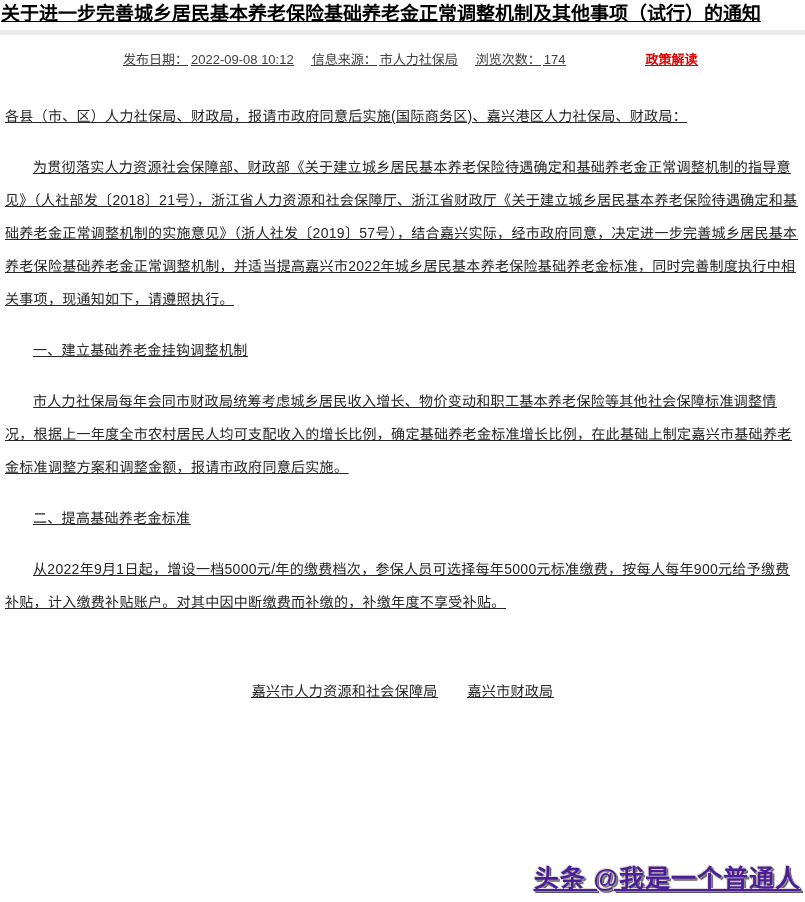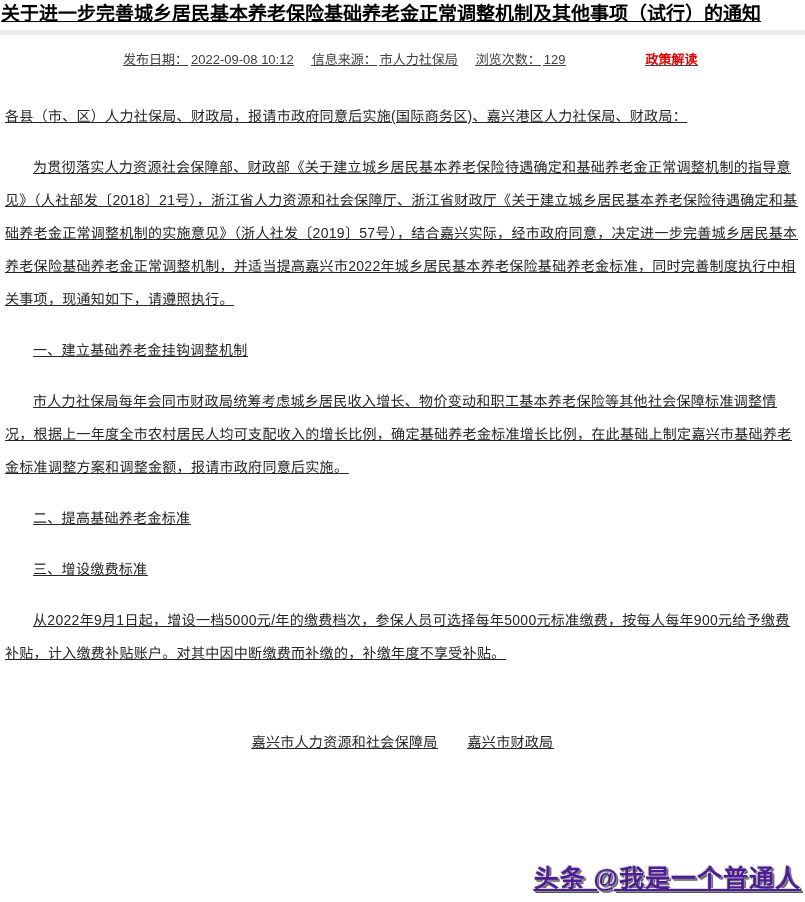--- a/index.html
+++ b/index.html
@@ -80,34 +80,33 @@
 
 <div class="page">
 
   <h1 class="title">关于进一步完善城乡居民基本养老保险基础养老金正常调整机制及其他事项（试行）的通知</h1>
 
   <div class="divider"></div>
 
   <div class="meta">
     <span class="meta-item"><span>发布日期：</span><span class="meta-value">2022-09-08 10:12</span></span>
     <span class="meta-item"><span>信息来源：</span><span class="meta-value">市人力社保局</span></span>
-    <span class="meta-item"><span>浏览次数：</span><span class="meta-value">129</span></span>
+    <span class="meta-item"><span>浏览次数：</span><span class="meta-value">174</span></span>
     <a class="policy-link">政策解读</a>
   </div>
 
   <div class="article">
     <p class="no-indent">各县（市、区）人力社保局、财政局，报请市政府同意后实施(国际商务区)、嘉兴港区人力社保局、财政局：</p>
     <p class="indent">为贯彻落实人力资源社会保障部、财政部《关于建立城乡居民基本养老保险待遇确定和基础养老金正常调整机制的指导意见》（人社部发〔2018〕21号），浙江省人力资源和社会保障厅、浙江省财政厅《关于建立城乡居民基本养老保险待遇确定和基础养老金正常调整机制的实施意见》（浙人社发〔2019〕57号），结合嘉兴实际，经市政府同意，决定进一步完善城乡居民基本养老保险基础养老金正常调整机制，并适当提高嘉兴市2022年城乡居民基本养老保险基础养老金标准，同时完善制度执行中相关事项，现通知如下，请遵照执行。</p>
 
     <p class="indent">一、建立基础养老金挂钩调整机制</p>
     <p class="indent">市人力社保局每年会同市财政局统筹考虑城乡居民收入增长、物价变动和职工基本养老保险等其他社会保障标准调整情况，根据上一年度全市农村居民人均可支配收入的增长比例，确定基础养老金标准增长比例，在此基础上制定嘉兴市基础养老金标准调整方案和调整金额，报请市政府同意后实施。</p>
 
     <p class="indent">二、提高基础养老金标准</p>
 
-    <p class="indent">三、增设缴费标准</p>
     <p class="indent">从2022年9月1日起，增设一档5000元/年的缴费档次，参保人员可选择每年5000元标准缴费，按每人每年900元给予缴费补贴，计入缴费补贴账户。对其中因中断缴费而补缴的，补缴年度不享受补贴。</p>
 
 
     <p class="signature"><span>嘉兴市人力资源和社会保障局</span><span class="sig-gap"></span><span>嘉兴市财政局</span></p>
   </div>
 
   <div class="watermark"><span>头条 @我是一个普通人</span></div>
 
 </div>
 

